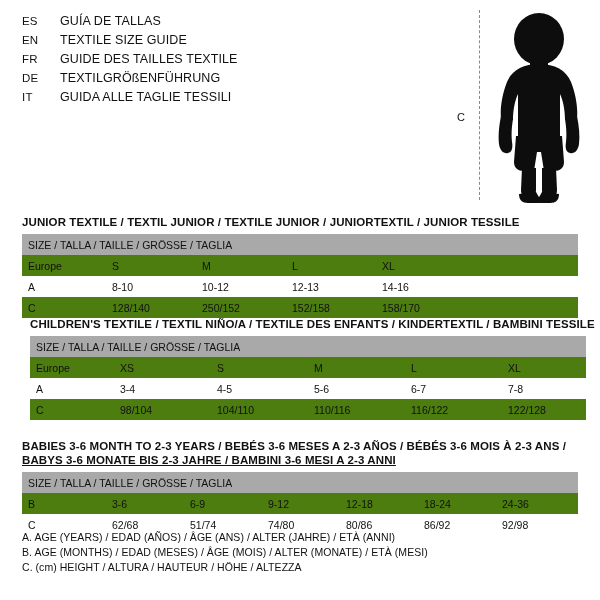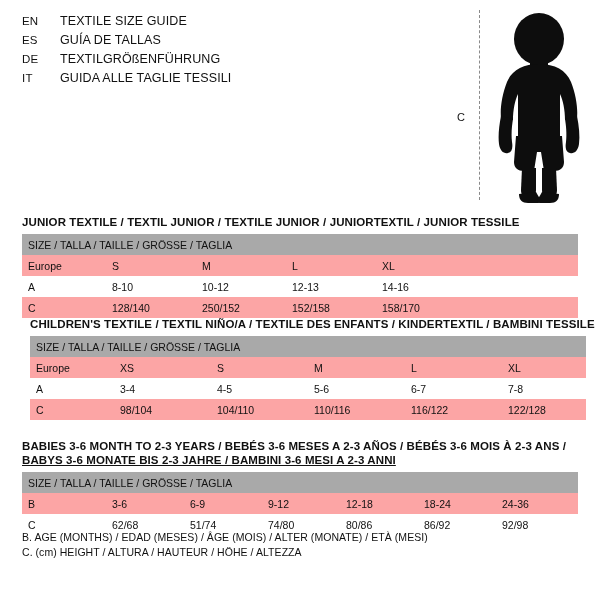--- a/index.html
+++ b/index.html
@@ -100,21 +100,21 @@
     height: 15px;
     vertical-align: middle;
   }
   tr.head-row td {
     background: #a9a9a9;
     color: #111;
     font-size: 10.5px;
     font-weight: normal;
   }
   tr.shaded td {
-    background: #fca5a5;
+    background: #4d7c0f;
   }
   tr.plain td {
     background: #ffffff;
   }
 
   
   .footer {
     position: absolute;
     left: 22px;
     top: 530px;
@@ -127,26 +127,30 @@
     letter-spacing: 0.05px;
   }
 </style>
 </head>
 <body>
 
 <div class="page">
 
   <div class="header">
     <div class="lang-row">
+      <span class="lang-code">ES</span>
+      <span class="lang-title">GUÍA DE TALLAS</span>
+    </div>
+    <div class="lang-row">
       <span class="lang-code">EN</span>
       <span class="lang-title">TEXTILE SIZE GUIDE</span>
     </div>
     <div class="lang-row">
-      <span class="lang-code">ES</span>
-      <span class="lang-title">GUÍA DE TALLAS</span>
+      <span class="lang-code">FR</span>
+      <span class="lang-title">GUIDE DES TAILLES TEXTILE</span>
     </div>
     <div class="lang-row">
       <span class="lang-code">DE</span>
       <span class="lang-title">TEXTILGRÖßENFÜHRUNG</span>
     </div>
     <div class="lang-row">
       <span class="lang-code">IT</span>
       <span class="lang-title">GUIDA ALLE TAGLIE TESSILI</span>
     </div>
   </div>
@@ -298,17 +302,18 @@
           <td>74/80</td>
           <td>80/86</td>
           <td>86/92</td>
           <td>92/98</td>
         </tr>
       </tbody>
     </table>
   </div>
 
   <div class="footer">
+    <div>A. AGE (YEARS) / EDAD (AÑOS) / ÂGE (ANS) / ALTER (JAHRE) / ETÀ (ANNI)</div>
     <div>B. AGE (MONTHS) / EDAD (MESES) / ÂGE (MOIS) / ALTER (MONATE) / ETÀ (MESI)</div>
     <div>C. (cm) HEIGHT / ALTURA / HAUTEUR / HÖHE / ALTEZZA</div>
   </div>
 
 </div>
 
 </body></html>

